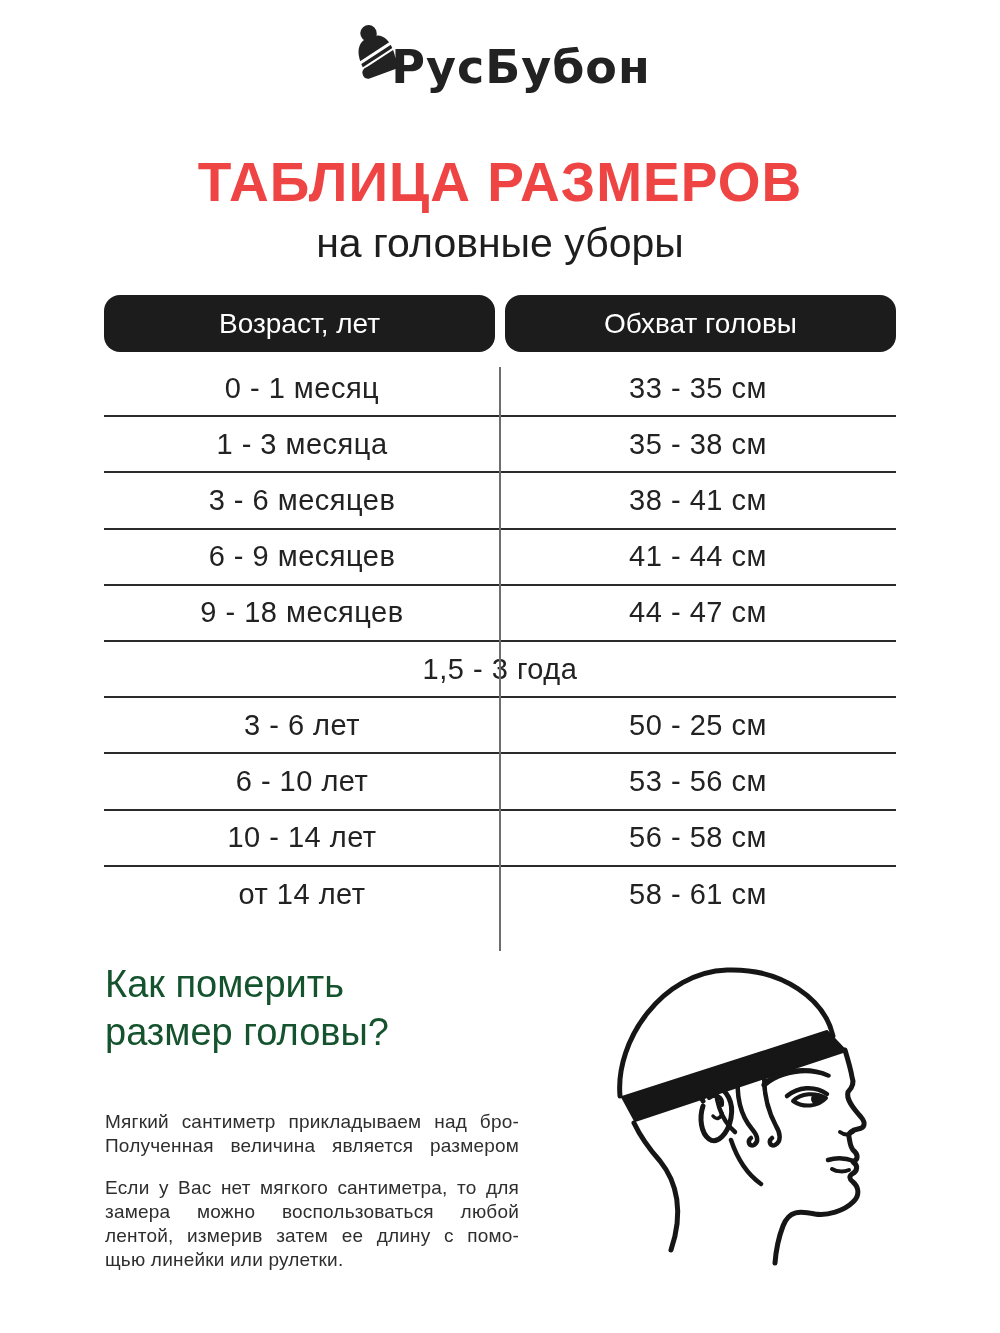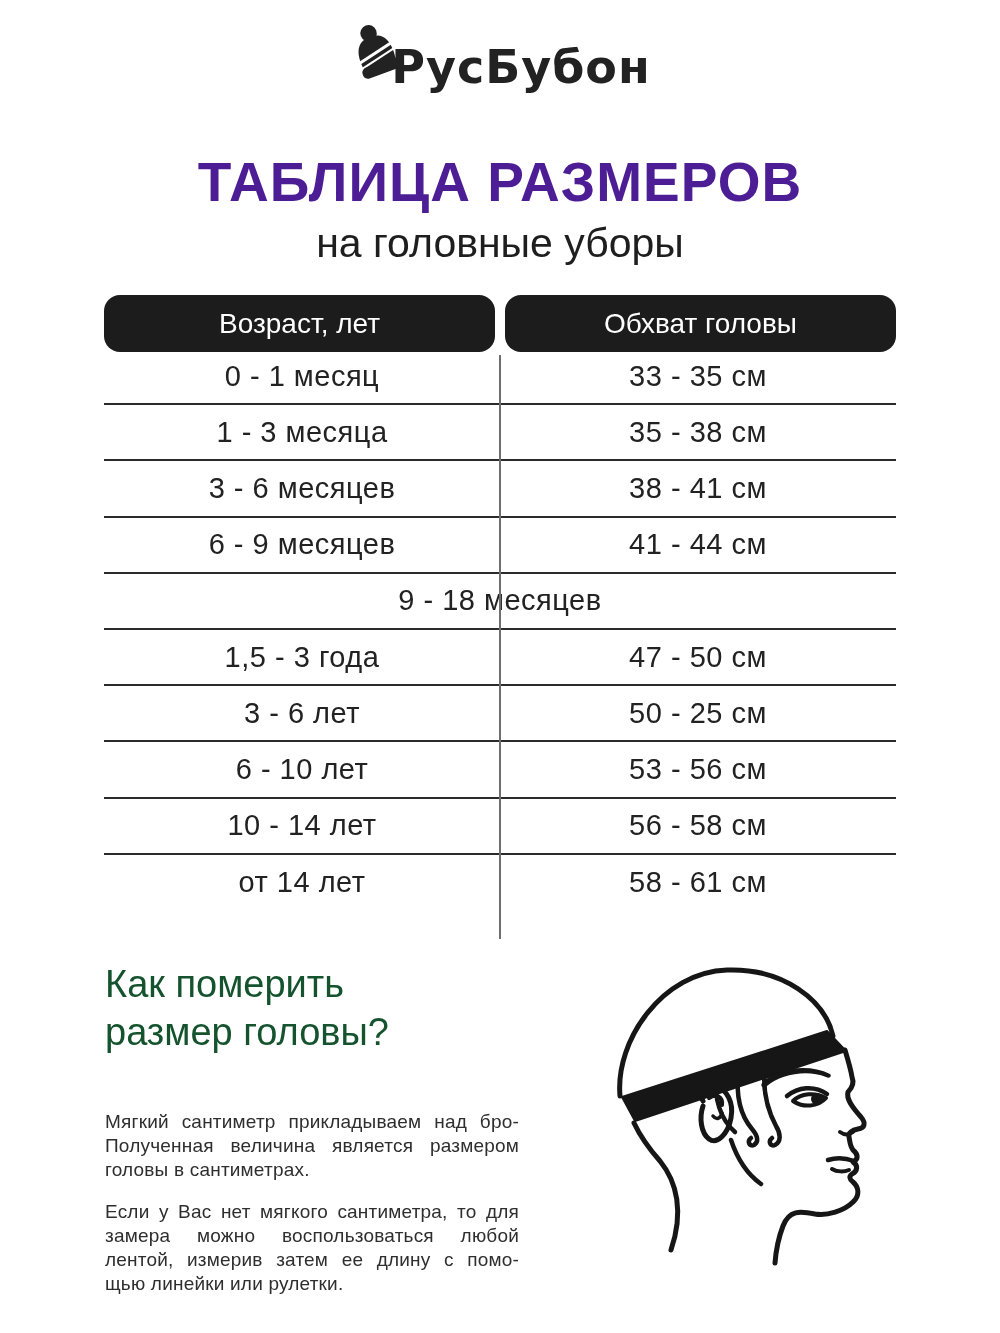--- a/index.html
+++ b/index.html
@@ -17,40 +17,40 @@
   }
   .logo .hat { width:52px; height:58px; margin-right:-10px; transform:translateY(-14px); }
   .brand-name {
     font-size:46px; font-weight:800; letter-spacing:1px; color:#222222;
     font-family:"DejaVu Sans","Liberation Sans",sans-serif;
   }
 
   
   .page-title {
     position:absolute; top:150px; left:0; width:100%;
-    text-align:center; font-size:55px; font-weight:800; letter-spacing:1px; color:#4c1d95;
+    text-align:center; font-size:55px; font-weight:800; letter-spacing:1px; color:#ef4444;
   }
   .page-subtitle {
     position:absolute; top:220px; left:0; width:100%;
     text-align:center; font-size:41px; font-weight:400; color:#1e1e1e;
   }
 
   
   .pills {
     position:absolute; top:295px; left:104px; width:792px;
     display:flex; gap:10px;
   }
   .pill {
     flex:1; height:57px; background:var(--pill-bg,#1c1c1c); border-radius:16px;
     color:#ffffff; font-size:28px; font-weight:400;
     display:flex; align-items:center; justify-content:center;
   }
 
   
-  .size-table { position:absolute; top:349px; left:104px; width:792px; }
+  .size-table { position:absolute; top:361px; left:104px; width:792px; }
   .size-table::after {
     content:""; position:absolute; left:calc(50% - 1px); top:6px; width:2px;
     height:calc(100% + 22px); background:var(--divider,#6e6e6e);
   }
   .trow { display:flex; height:56.2px; border-bottom:2px solid var(--line,#2b2b2b); }
   .trow:last-child { border-bottom:none; }
   .cell {
     flex:1; display:flex; align-items:center; justify-content:center;
     font-size:29px; font-weight:500; color:#222222; letter-spacing:0.5px;
   }
@@ -111,24 +111,24 @@
       <div class="trow">
         <div class="cell">3 - 6 месяцев</div>
         <div class="cell">38 - 41 см</div>
       </div>
       <div class="trow">
         <div class="cell">6 - 9 месяцев</div>
         <div class="cell">41 - 44 см</div>
       </div>
       <div class="trow">
         <div class="cell">9 - 18 месяцев</div>
+        <div class="cell">44 - 47 см</div>
       </div>
       <div class="trow">
         <div class="cell">1,5 - 3 года</div>
-        <div class="cell">47 - 50 см</div>
       </div>
       <div class="trow">
         <div class="cell">3 - 6 лет</div>
         <div class="cell">50 - 25 см</div>
       </div>
       <div class="trow">
         <div class="cell">6 - 10 лет</div>
         <div class="cell">53 - 56 см</div>
       </div>
       <div class="trow">
@@ -142,21 +142,20 @@
     </div>
 
   <h2 class="howto-heading" id="howto-heading">
       <div>Как померить</div>
       <div>размер головы?</div>
     </h2>
   <div class="howto-paragraphs" id="howto-paragraphs">
       <div class="para">
         <div class="jline">Мягкий сантиметр прикладываем над бро-</div>
         <div class="jline">Полученная величина является размером</div>
-        <div class="lline">головы в сантиметрах.</div>
       </div>
       <div class="para">
         <div class="jline">Если у Вас нет мягкого сантиметра, то для</div>
         <div class="jline">замера можно воспользоваться любой</div>
         <div class="jline">лентой, измерив затем ее длину с помо-</div>
         <div class="lline">щью линейки или рулетки.</div>
       </div>
     </div>
 
   <div class="figure">

